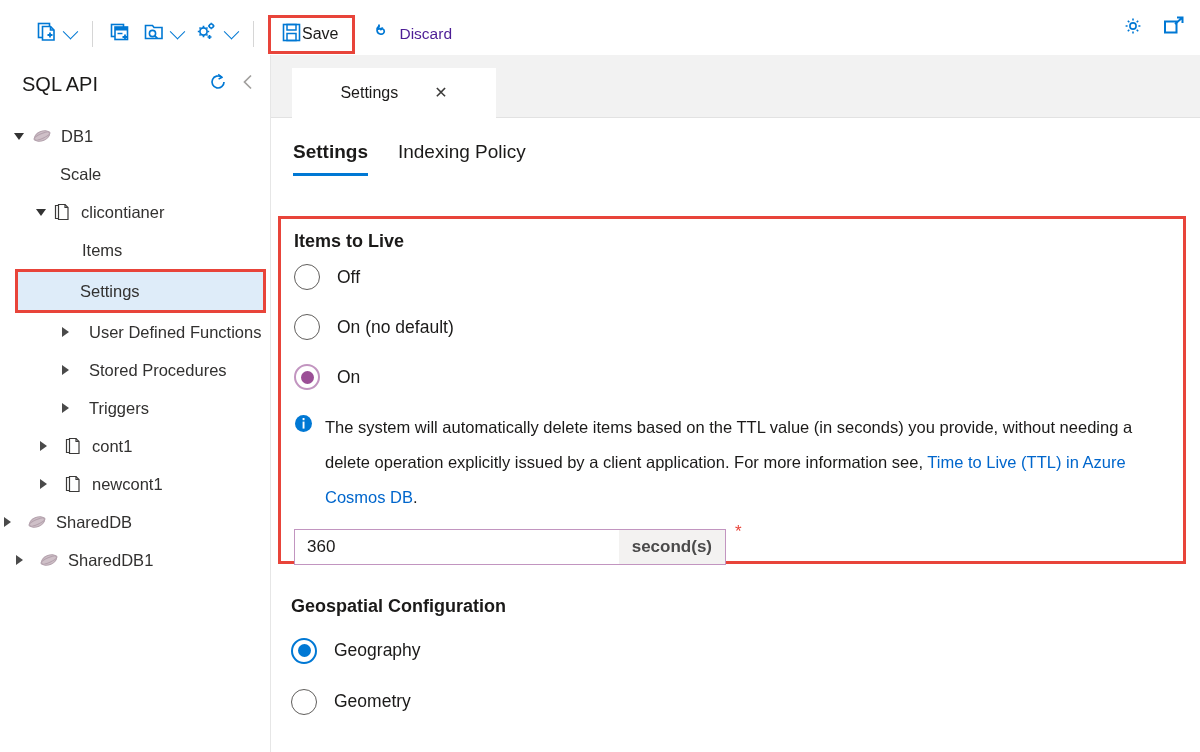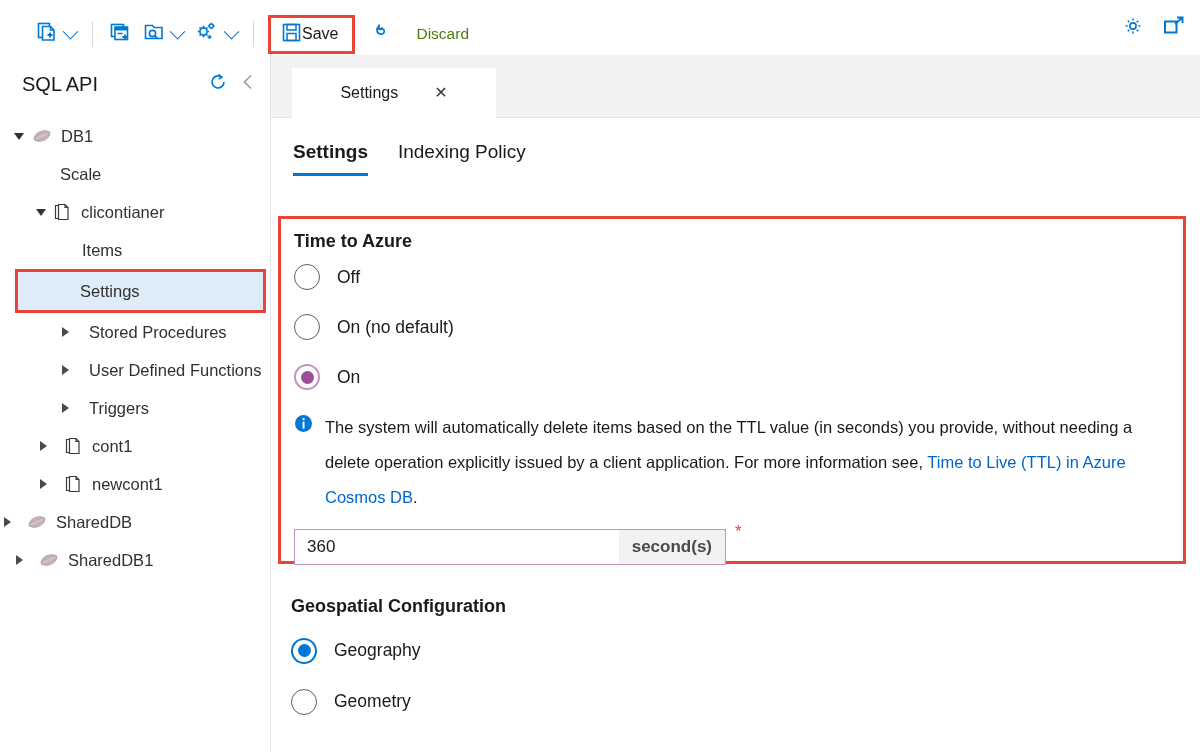--- a/index.html
+++ b/index.html
@@ -31,22 +31,22 @@
   }
   .cmd-btn {
     display: flex; align-items: center;
     height: 40px;
     padding: 0 6px;
     cursor: pointer;
     color: #0078d4;
   }
   .cmd-btn .label {
     font-size: 15.5px;
-    color: #4d7c0f;
-    margin-left: 21px;
+    color: #4c1d95;
+    margin-left: 4px;
     white-space: nowrap;
   }
   .chev {
     display: inline-block;
     margin-left: 7px;
     width: 11px; height: 11px;
     border-right: 1.6px solid #0078d4;
     border-bottom: 1.6px solid #0078d4;
     transform: rotate(45deg) translate(-2px,-2px);
   }
@@ -472,26 +472,26 @@
       <div class="tnode" style="padding-left:82px">
         <span class="tlabel">Items</span>
       </div>
 
       <div class="tnode selected boxed" style="padding-left:62px">
         <span class="tlabel">Settings</span>
       </div>
 
       <div class="tnode" style="padding-left:62px">
         <span class="twist closed"></span>
-        <span class="tlabel" style="margin-left:13px">Stored Procedures</span>
+        <span class="tlabel" style="margin-left:13px">User Defined Functions</span>
       </div>
 
       <div class="tnode" style="padding-left:62px">
         <span class="twist closed"></span>
-        <span class="tlabel" style="margin-left:13px">User Defined Functions</span>
+        <span class="tlabel" style="margin-left:13px">Stored Procedures</span>
       </div>
 
       <div class="tnode" style="padding-left:62px">
         <span class="twist closed"></span>
         <span class="tlabel" style="margin-left:13px">Triggers</span>
       </div>
 
       <div class="tnode" style="padding-left:40px">
         <span class="twist closed"></span>
         <span class="ticon" style="margin-left:10px">
@@ -554,21 +554,21 @@
       <div class="pivot-item active">
         <span>Settings</span>
       </div>
       <div class="pivot-item">
         <span>Indexing Policy</span>
       </div>
     </div>
 
     <div class="ttl-box">
 
-      <div class="section-title">Time to Azure</div>
+      <div class="section-title">Items to Live</div>
 
       <div class="radio-row">
         <span class="radio"></span>
         <span class="radio-label">Off</span>
       </div>
 
       <div class="radio-row">
         <span class="radio"></span>
         <span class="radio-label">On (no default)</span>
       </div>

